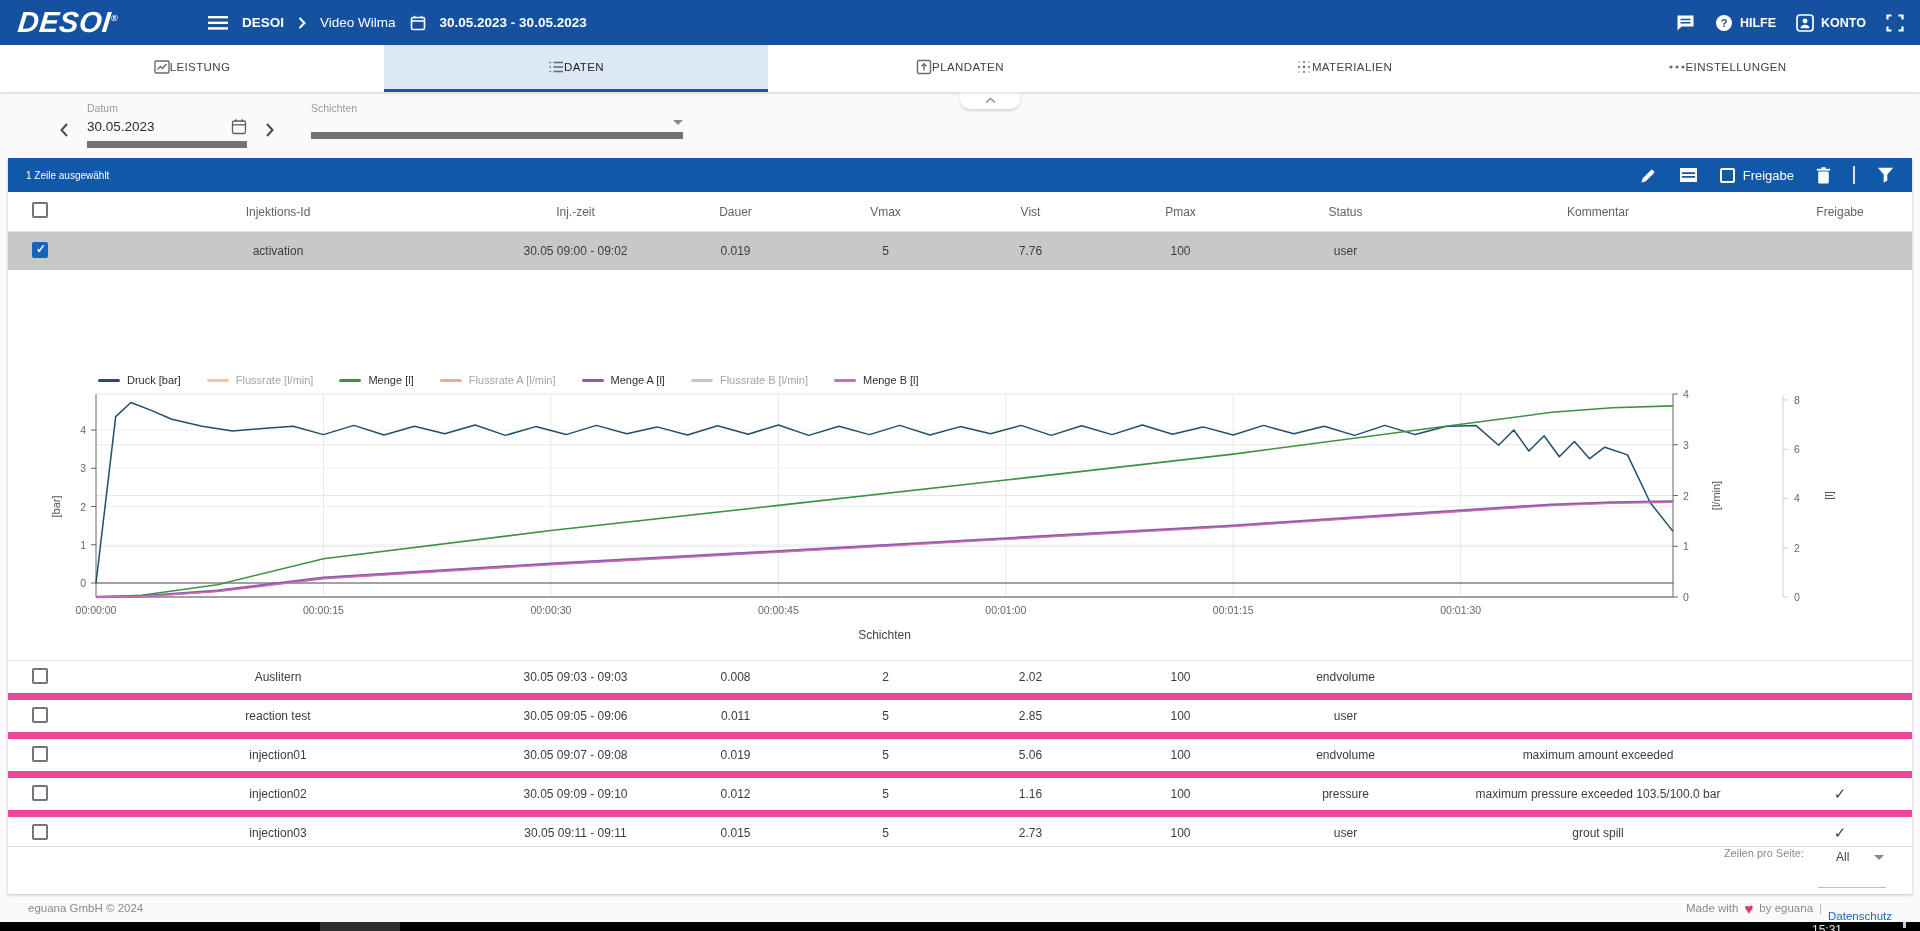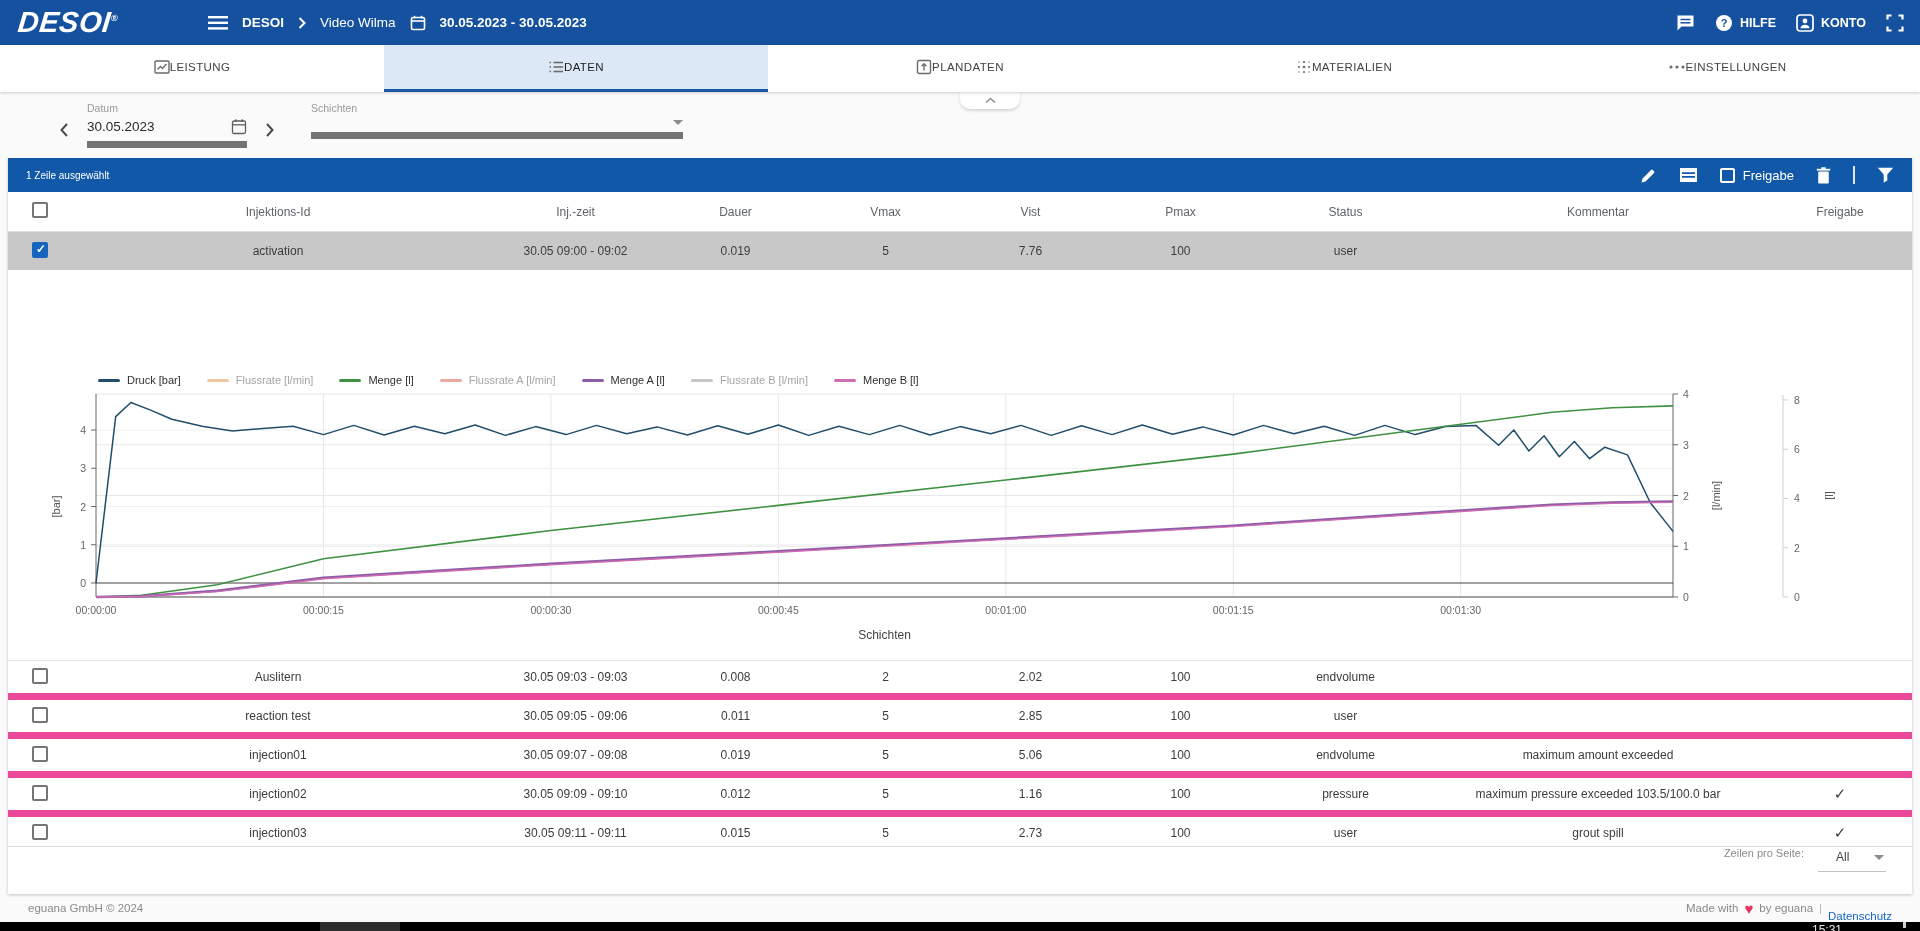--- a/index.html
+++ b/index.html
@@ -73,21 +73,21 @@
   .axis-label { font-size:11px; fill:#555; font-family:"Liberation Sans", sans-serif; }
   .xlabel { position:absolute; left:50px; top:256px; width:1577px; text-align:center; font-size:12px; color:#444; }
 
   
   .tbody { max-height:186px; overflow:hidden; border-top:1px solid #e4e4e4; }
   .trow { height:39px; border-bottom:7px solid #ec4899; cursor:pointer; }
   .checkmark { font-size:15px; color:#3a3a3a; }
 
   .pagination { height:48px; border-top:1px solid #e0e0e0; display:flex; align-items:flex-start; justify-content:flex-end; padding-right:26px; gap:0; }
   .pag-label { font-size:11px; color:#8a8a8a; margin-right:14px; }
-  .pag-select { width:68px; border-bottom:1px solid #c2c2c2; display:flex; align-items:center; justify-content:space-between; padding:3px 2px 7px; cursor:pointer; }
+  .pag-select { width:68px; border-bottom:1px solid #c2c2c2; display:flex; align-items:center; justify-content:space-between; padding:3px 2px 23px; cursor:pointer; }
   .pag-select .val { font-size:12px; color:#444; margin-left:16px; }
 
   
   .footer { height:28px; display:flex; align-items:center; justify-content:space-between; padding:0 28px; font-size:11.5px; color:#8a8a8a; }
   .footer-right { display:flex; align-items:center; gap:6px; }
   .heart { color:#e5345d; font-size:15px; }
   .privacy { color:#1565c0; cursor:pointer;margin-top:16px; }
 
   
   .taskbar { height:9px; background:#000; position:relative; overflow:hidden; }

